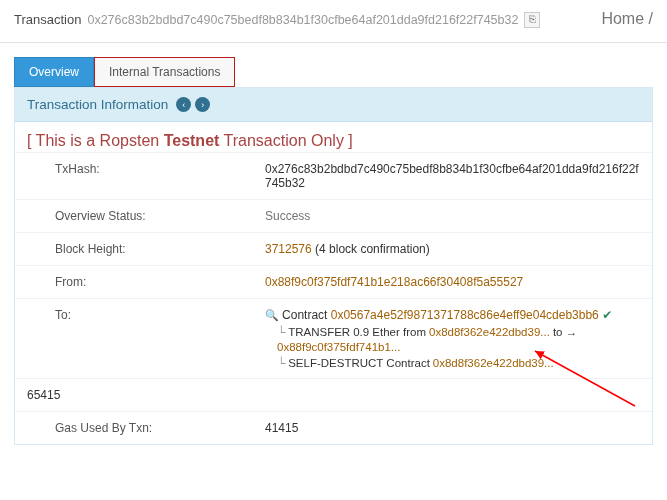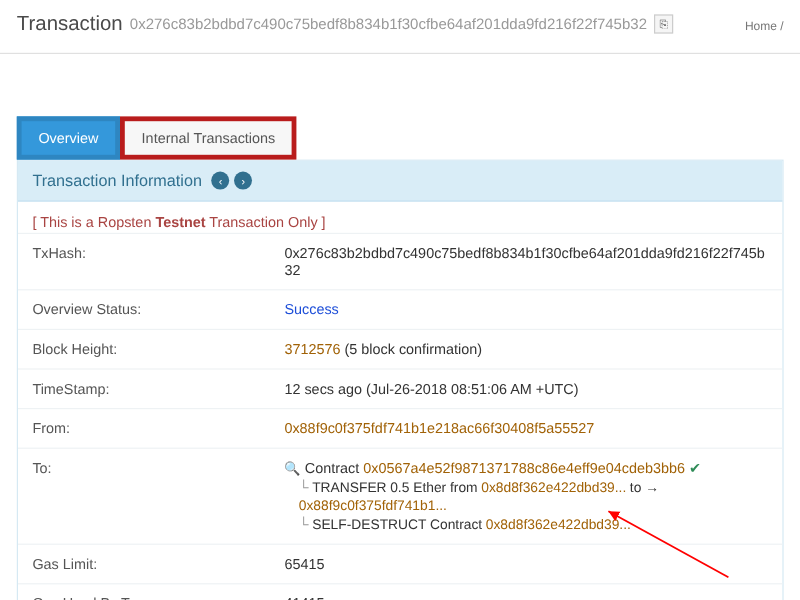--- a/index.html
+++ b/index.html
@@ -12,64 +12,63 @@
     width: 667px;
   }
   .header {
     padding: 10px 14px 14px;
     border-bottom: 1px solid #e0e0e0;
     display: flex;
     align-items: baseline;
     justify-content: space-between;
   }
   .header-left { display: flex; align-items: center; gap: 6px; flex: 1; min-width: 0; }
-  .page-title { font-size: 17px; color: #4a4a4a; font-weight: 400; white-space: nowrap; }
+  .page-title { font-size: 13px; color: #4a4a4a; font-weight: 400; white-space: nowrap; }
   .page-hash { font-size: 12.5px; color: #999; overflow: hidden; text-overflow: ellipsis; }
   .copy-btn { width: 16px; height: 16px; border: 1px solid #ccc; display: inline-flex; align-items: center; justify-content: center; font-size: 9px; color: #555; background:#f5f5f5; cursor:pointer;}
-  .breadcrumb { font-size: 10px; color: #777; white-space: nowrap; padding-left: 24px;}
+  .breadcrumb { font-size: 16px; color: #777; white-space: nowrap; padding-left: 24px;}
   .breadcrumb a { color: #777; text-decoration: none; }
   .tabs { margin: 14px 0 0 14px; }
   .tab {
     display: inline-block;
     padding: 7px 14px;
     font-size: 12px;
-    border: 4px solid #b91c1c;
+    border: 1px solid #b91c1c;
     background: #f7f7f7;
     color: #555;
     cursor: pointer;
-    margin-top: 38px;
   }
   .tab.active { background: #3498db; color: #fff; border-color: #2e86c1; }
   .panel { margin: 0 14px 14px; border: 1px solid #d6e9f3; }
   .panel-header {
     background: #d9edf7;
     color: #31708f;
     padding: 9px 12px;
     font-size: 13.5px;
     display: flex; gap: 8px;
     border-bottom: 1px solid #c5dff0;
   }
   .nav-arrows { display: inline-flex; gap: 4px; }
   .nav-arrow {
     width: 15px; height: 15px; border-radius: 50%; background: #31708f; color: #fff;
     font-size: 9px; display: inline-flex; align-items: center; justify-content: center; cursor:pointer;
   }
-  .testnet-note { color: #a94442; padding: 10px 12px 2px; font-size: 12px; }
+  .testnet-note { color: #a94442; padding: 10px 12px 2px; font-size: 16px; }
   .row {
     display: flex;
     padding: 9px 12px;
     border-top: 1px solid #eef2f4;
     font-size: 12px;
     align-items: flex-start;
   }
   .row:first-of-type { border-top: none; }
-  .label { width: 210px; color: #555; flex-shrink: 0; }
+  .label { width: 210px; color: #555; flex-shrink: 0; margin-left: 28px; }
   .value { flex: 1; color: #333; word-break: break-all; position: relative;}
   .link { color: #a16207; text-decoration: none; }
-  .success { color: #1d4ed8; }
+  .success { color: #737373; }
   .to-block .sub { padding-left: 12px; margin-top: 4px; font-size: 11.5px; color: #333; display:flex; align-items:center; gap:3px; flex-wrap:wrap;}
   .tree-glyph { color: #999; }
   .search-ico { color:#3498db; font-size:11px;}
   .check { color:#2e8b57; font-size:12px; }
   .arrow-annotation {
     position: absolute;
     pointer-events: none;
   }
 </style>
 </head>
@@ -110,47 +109,43 @@
   </div>
 
   <div class="row">
     <div class="label">Overview Status:</div>
     <div class="value success">Success</div>
   </div>
 
   <div class="row">
     <div class="label">Block Height:</div>
     <div class="value">
-      <a href="#" class="link">3712576</a><span> (5 block confirmation)</span>
+      <a href="#" class="link">3712576</a><span> (4 block confirmation)</span>
     </div>
   </div>
 
-  <div class="row">
-    <div class="label">TimeStamp:</div>
-    <div class="value">12 secs ago (Jul-26-2018 08:51:06 AM +UTC)</div>
-  </div>
 
   <div class="row">
     <div class="label">From:</div>
     <div class="value">
       <a href="#" class="link">0x88f9c0f375fdf741b1e218ac66f30408f5a55527</a>
     </div>
   </div>
 
   <div class="row">
     <div class="label">To:</div>
     <div class="value to-block">
       <span class="search-ico">🔍</span>
       <span>Contract</span>
       <a href="#" class="link">0x0567a4e52f9871371788c86e4eff9e04cdeb3bb6</a>
       <span class="check">✔</span>
       <div class="sub">
         <span class="tree-glyph">└</span>
         <span>TRANSFER</span>
-        <span>  0.5 Ether from </span>
+        <span>  0.9 Ether from </span>
         <a href="#" class="link">0x8d8f362e422dbd39...</a>
         <span> to → </span>
         <a href="#" class="link">0x88f9c0f375fdf741b1...</a>
       </div>
       <div class="sub">
         <span class="tree-glyph">└</span>
         <span>SELF-DESTRUCT</span>
         <span> Contract </span>
         <a href="#" class="link">0x8d8f362e422dbd39...</a>
       </div>
@@ -160,21 +155,20 @@
               <path d="M0,0 L6,3 L0,6 Z" fill="red"></path>
             </marker>
           </defs>
         <line x1="110" y1="60" x2="10" y2="5" stroke="red" stroke-width="1.5" marker-end="url(#ah)"></line>
       </svg>
     </div>
   </div>
 
 
   <div class="row">
-    <div class="label">Gas Limit:</div>
     <div class="value">65415</div>
   </div>
 
   <div class="row">
     <div class="label">Gas Used By Txn:</div>
     <div class="value">41415</div>
   </div>
 
 </div>
 

